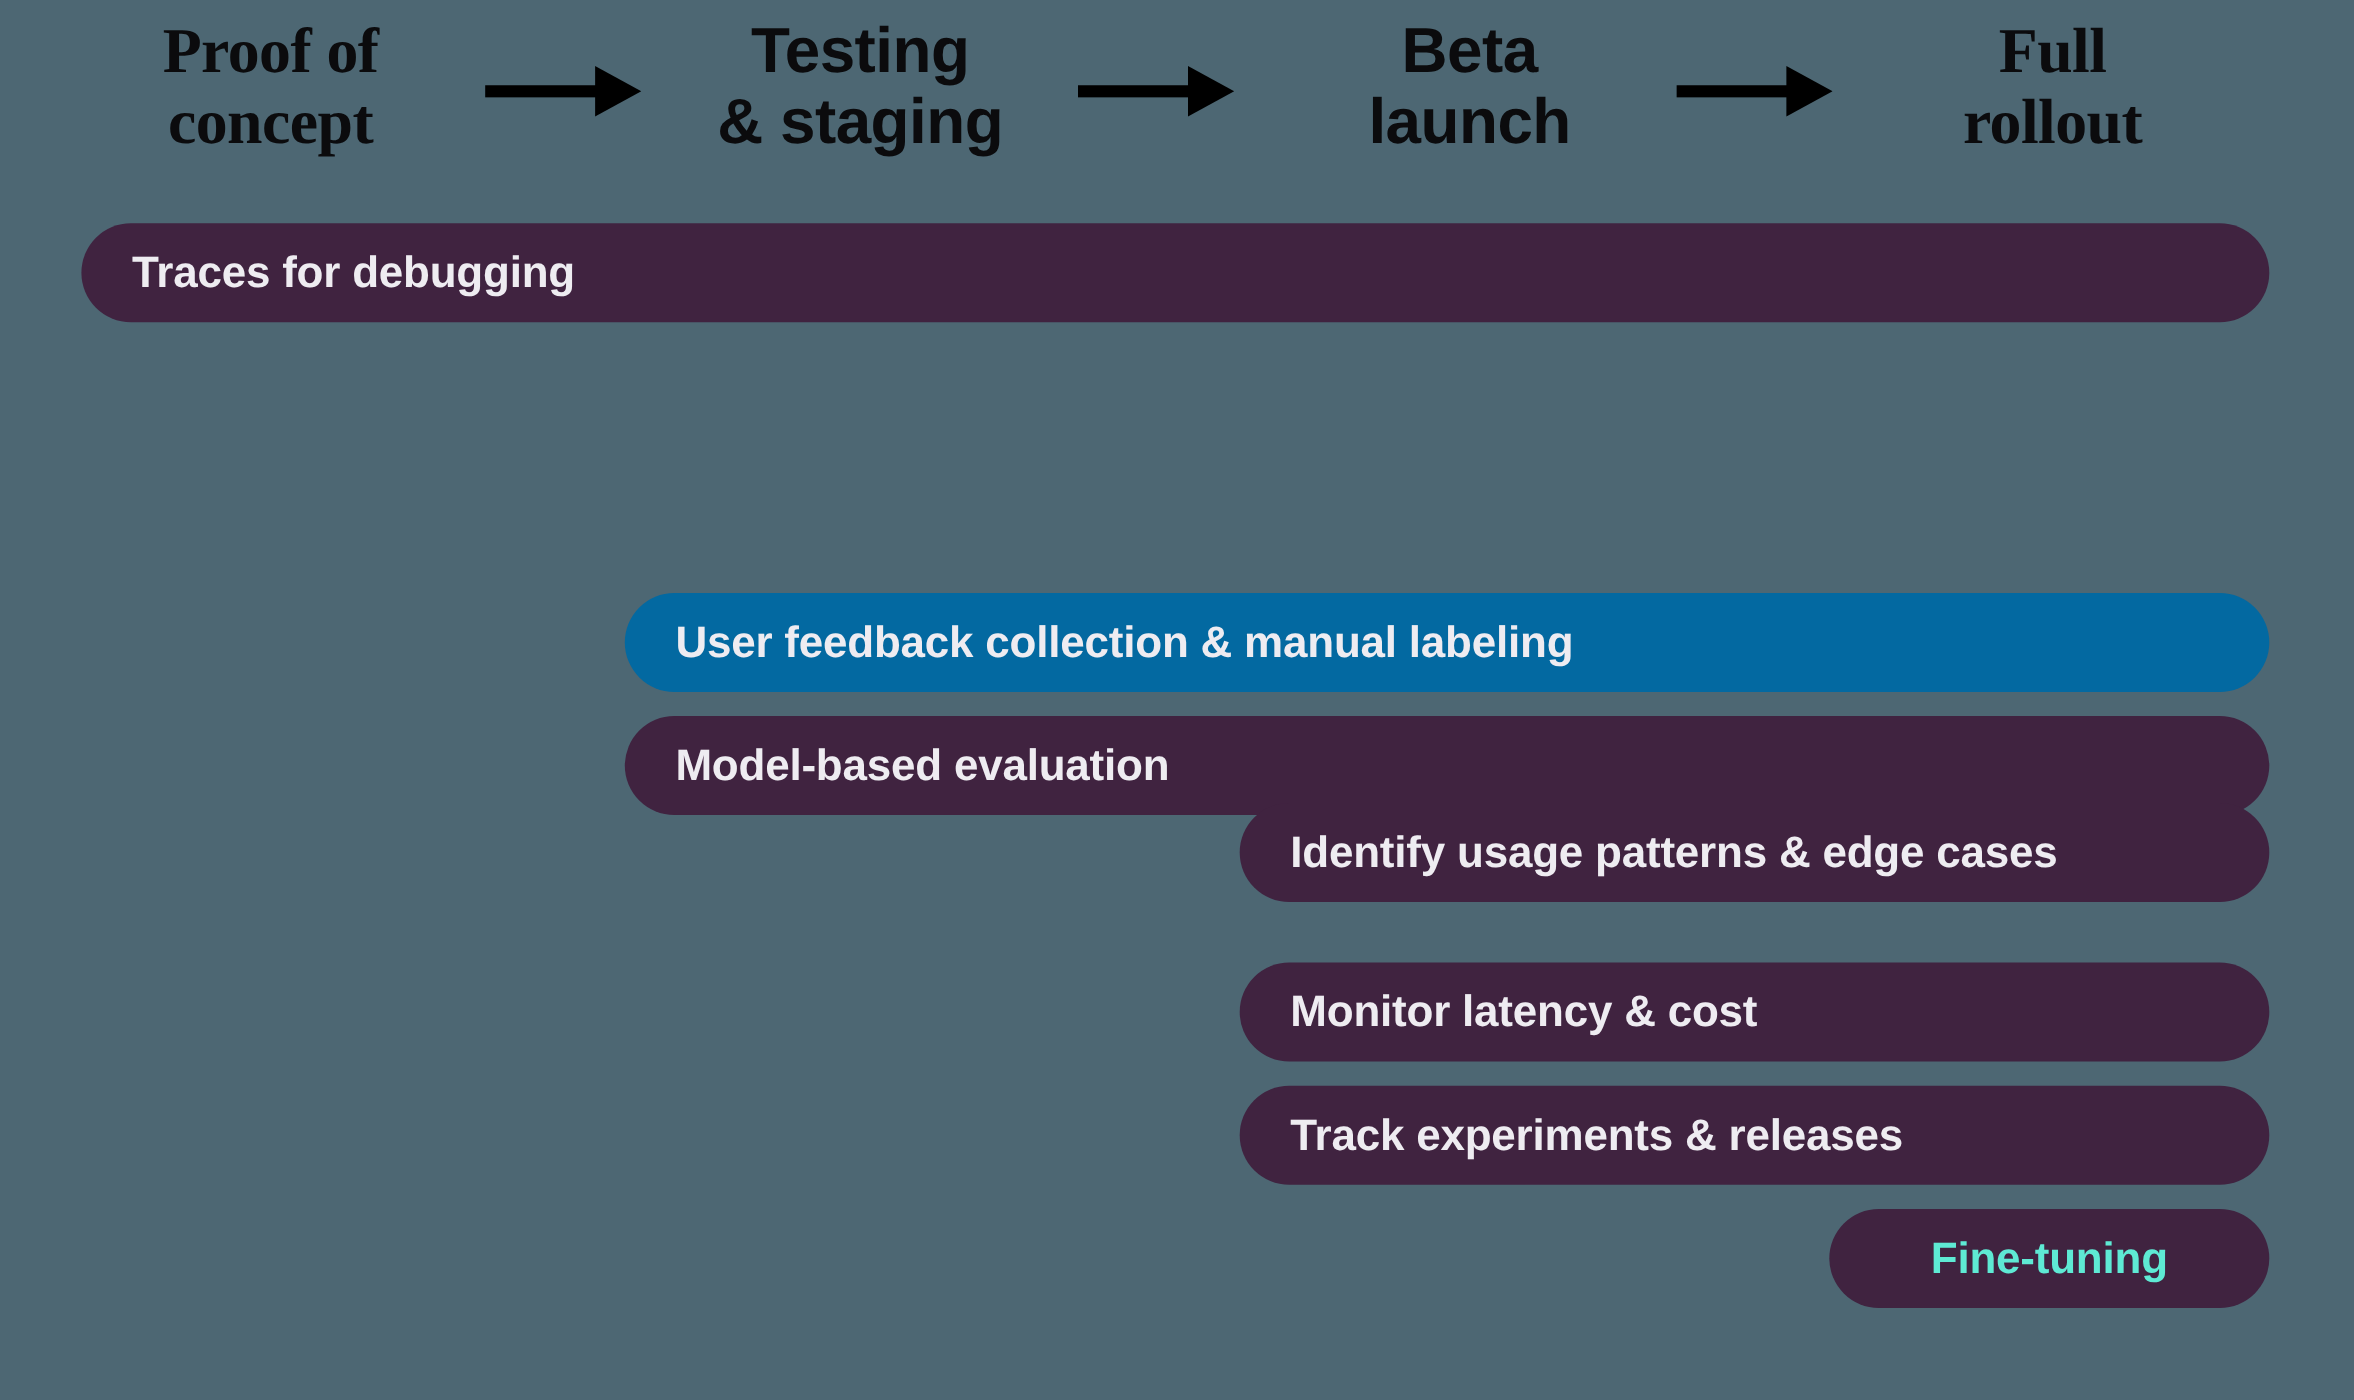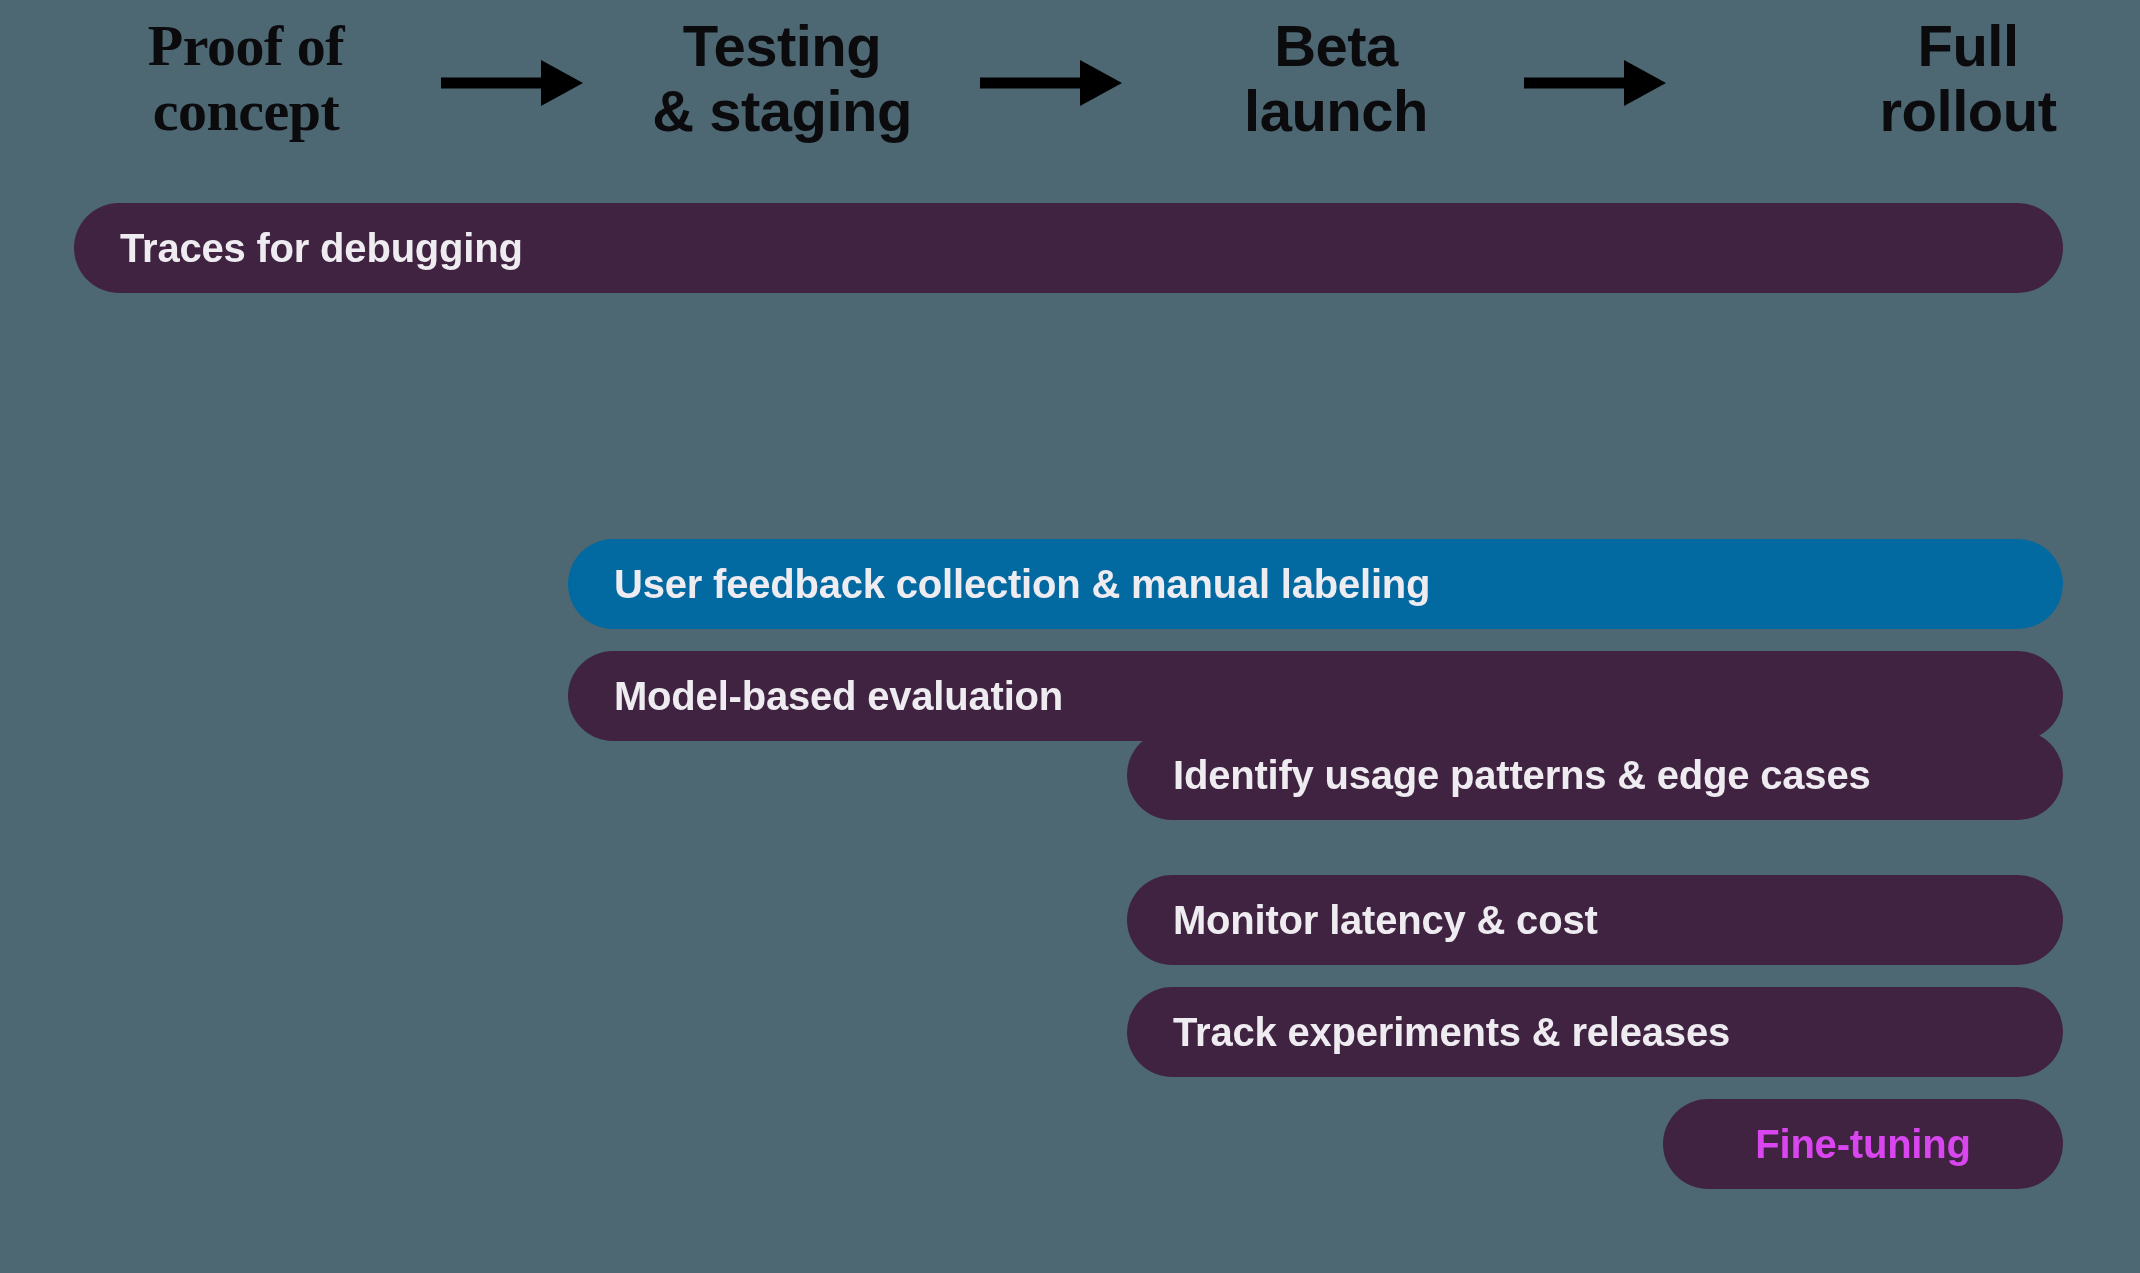--- a/index.html
+++ b/index.html
@@ -66,21 +66,21 @@
 <body>
 
 <div id="canvas">
 
   <div class="stage-label" style="left: 246px; font-family: Liberation Serif, serif;">Proof of
 concept</div>
   <div class="stage-label" style="left: 782px;">Testing
 &amp; staging</div>
   <div class="stage-label" style="left: 1324px; margin-left: 12px;">Beta
 launch</div>
-  <div class="stage-label" style="left: 1968px;">Full
+  <div class="stage-label" style="left: 1866px; font-family: Liberation Serif, serif;">Full
 rollout</div>
 
   <div class="arrow" style="left: 441px; top: 83px; width: 142px;">
       <svg width="142" height="52" viewBox="0 0 142 52">
         <rect x="0" y="20.5" width="104" height="11" fill="#000000"></rect>
         <polygon points="100,3 142,26 100,49" fill="#000000"></polygon>
       </svg>
     </div>
   <div class="arrow" style="left: 980px; top: 83px; width: 142px;">
       <svg width="142" height="52" viewBox="0 0 142 52">
@@ -107,16 +107,16 @@
   <div class="bar align-left" style="left: 1127px; top: 730px; width: 936px; background: rgb(64, 35, 64);">
     <span class="bar-label" style="color: rgb(238, 236, 241);">Identify usage patterns &amp; edge cases</span>
   </div>
   <div class="bar align-left" style="left: 1127px; top: 875px; width: 936px; background: rgb(64, 35, 64);">
     <span class="bar-label" style="color: rgb(238, 236, 241);">Monitor latency &amp; cost</span>
   </div>
   <div class="bar align-left" style="left: 1127px; top: 987px; width: 936px; background: rgb(64, 35, 64);">
     <span class="bar-label" style="color: rgb(238, 236, 241);">Track experiments &amp; releases</span>
   </div>
   <div class="bar align-center" style="left: 1663px; top: 1099px; width: 400px; background: rgb(64, 35, 64);">
-    <span class="bar-label" style="color: #d946ef;">Fine-tuning</span>
+    <span class="bar-label" style="color: #5eead4;">Fine-tuning</span>
   </div>
 
 </div>
 
 </body></html>

